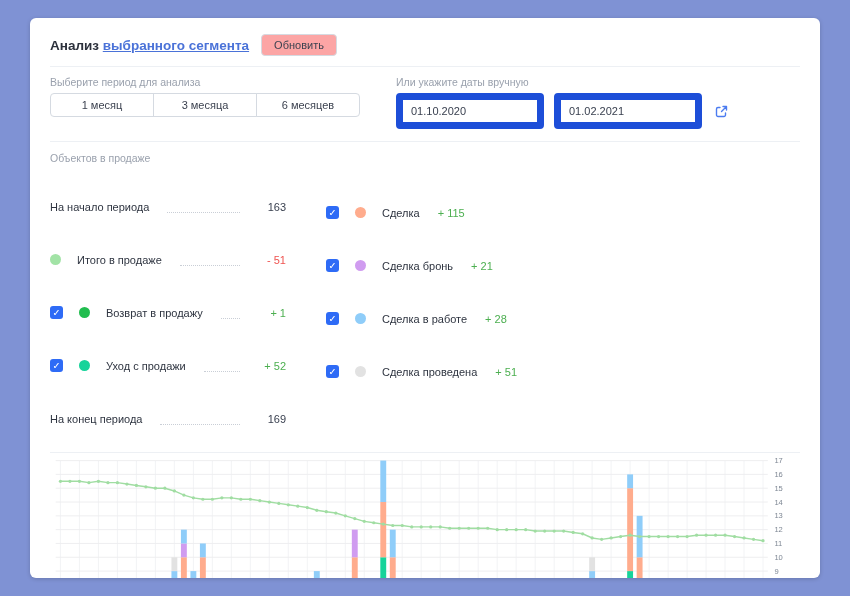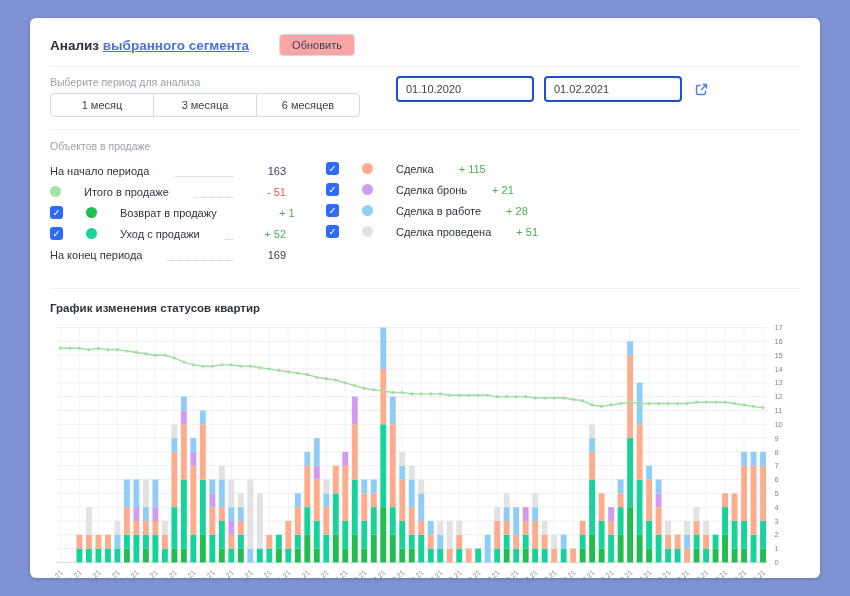--- a/index.html
+++ b/index.html
@@ -9,49 +9,49 @@
     width:850px;height:596px;box-sizing:border-box;
     padding:18px 30px;
   }
   .card{
     background:#ffffff;border-radius:6px;
     box-shadow:0 1px 4px rgba(0,0,0,.18);
     padding:12px 20px 14px;box-sizing:border-box;
     height:560px;overflow:hidden;
   }
   
-  .header{display:flex;align-items:center;gap:30px;padding:4px 0 10px;border-bottom:1px solid #edf0f4;}
+  .header{display:flex;align-items:center;gap:12px;padding:4px 0 10px;border-bottom:1px solid #edf0f4;}
   .title{font-size:13.5px;font-weight:bold;color:#2c313c;}
   .title-link{color:#4a72d8;text-decoration:underline;cursor:pointer;font-weight:bold;}
   .btn{
     background:#fca5a5;border:1px solid #d5dae1;border-radius:4px;
     font-family:inherit;font-size:11px;color:#3c4250;
     padding:4px 12px;cursor:pointer;
   }
   
   .controls{display:flex;gap:36px;padding:9px 0 12px;border-bottom:1px solid #edf0f4;}
   .ctrl-label{font-size:10.5px;color:#9aa1ad;margin-bottom:5px;}
   .btn-group{display:flex;}
   .seg-btn{
     background:#fff;border:1px solid #d5dae1;font-family:inherit;
     font-size:11px;color:#3c4250;width:104px;height:24px;cursor:pointer;margin-left:-1px;
   }
   .seg-btn:first-child{border-radius:4px 0 0 4px;margin-left:0;}
   .seg-btn:last-child{border-radius:0 4px 4px 0;}
   .dates-row{display:flex;align-items:center;gap:10px;}
   .date-input{
-    width:118px;height:22px;border:2px solid #1d4ed8;border-radius:4px;
+    width:118px;height:22px;border:7px solid #1d4ed8;border-radius:4px;
     font-family:inherit;font-size:11px;color:#3a4150;padding:0 8px;box-sizing:content-box;
   }
   .ext-icon{display:inline-flex;cursor:pointer;margin-left:2px;}
   
   .stats{display:flex;padding:10px 0 23px;border-bottom:1px solid #edf0f4;}
   .stats-left{width:236px;margin-right:40px;flex:none;}
   .section-label{font-size:10.5px;color:#9aa1ad;margin-bottom:8px;}
-  .srow{display:flex;align-items:center;height:21px;font-size:11px;color:#2e3440;gap:23px;}
+  .srow{display:flex;align-items:center;height:21px;font-size:11px;color:#2e3440;gap:16px;margin-top:32px;}
   .cbx{
     width:13px;height:13px;border-radius:3px;background:#2e6bf6;color:#fff;
     font-size:9.5px;line-height:13px;text-align:center;display:inline-block;flex:none;cursor:pointer;
   }
   .dot{width:11px;height:11px;border-radius:50%;display:inline-block;flex:none;}
   .slabel{white-space:nowrap;}
   .leader{flex:1;border-bottom:1px dotted #c9ced6;align-self:flex-end;margin:0 2px 4px;}
   .sval{min-width:28px;text-align:right;white-space:nowrap;}
   .stats-right{padding-top:18px;}
   .stats-right .sval{text-align:left;min-width:0;margin-left:2px;}
@@ -78,20 +78,21 @@
   <div class="controls">
     <div class="ctrl-group">
       <div class="ctrl-label">Выберите период для анализа</div>
       <div class="btn-group">
           <button class="seg-btn">1 месяц</button>
           <button class="seg-btn">3 месяца</button>
           <button class="seg-btn">6 месяцев</button>
         </div>
     </div>
     <div class="ctrl-group">
+      <div class="ctrl-label">Или укажите даты вручную</div>
       <div class="dates-row">
         <input class="date-input" value="01.10.2020" style="">
         <input class="date-input" value="01.02.2021" style="">
         <span class="ext-icon">
           <svg width="15" height="15" viewBox="0 0 15 15" fill="none" stroke="#4c7cf0" stroke-width="1.4" stroke-linecap="round" stroke-linejoin="round">
             <path d="M6 3.5H4A1.5 1.5 0 0 0 2.5 5v6A1.5 1.5 0 0 0 4 12.5h6a1.5 1.5 0 0 0 1.5-1.5V9"></path>
             <path d="M7.5 7.5 L12.5 2.5 M9 2.5 H12.5 V6"></path>
           </svg>
         </span>
       </div>
@@ -156,21 +157,20 @@
         <div class="srow">
           <span class="cbx">✓</span>
           <span class="dot" style="background: rgb(226, 226, 226);"></span>
           <span class="slabel">Сделка проведена</span>
           <span class="sval val-positive">+ 51</span>
         </div>
       </div>
   </div>
 
   <div class="chart-block">
-    <div class="chart-title">График изменения статусов квартир</div>
     <svg id="chart-svg" viewBox="0 0 792 300">
         <g>
           <line x1="11.013333333333334" y1="8" x2="11.013333333333334" y2="256" stroke="#f1f2f4" stroke-width="1"></line>
           <line x1="31.06666666666667" y1="8" x2="31.06666666666667" y2="256" stroke="#f1f2f4" stroke-width="1"></line>
           <line x1="51.120000000000005" y1="8" x2="51.120000000000005" y2="256" stroke="#f1f2f4" stroke-width="1"></line>
           <line x1="71.17333333333333" y1="8" x2="71.17333333333333" y2="256" stroke="#f1f2f4" stroke-width="1"></line>
           <line x1="91.22666666666667" y1="8" x2="91.22666666666667" y2="256" stroke="#f1f2f4" stroke-width="1"></line>
           <line x1="111.28" y1="8" x2="111.28" y2="256" stroke="#f1f2f4" stroke-width="1"></line>
           <line x1="131.33333333333334" y1="8" x2="131.33333333333334" y2="256" stroke="#f1f2f4" stroke-width="1"></line>
           <line x1="151.38666666666668" y1="8" x2="151.38666666666668" y2="256" stroke="#f1f2f4" stroke-width="1"></line>

